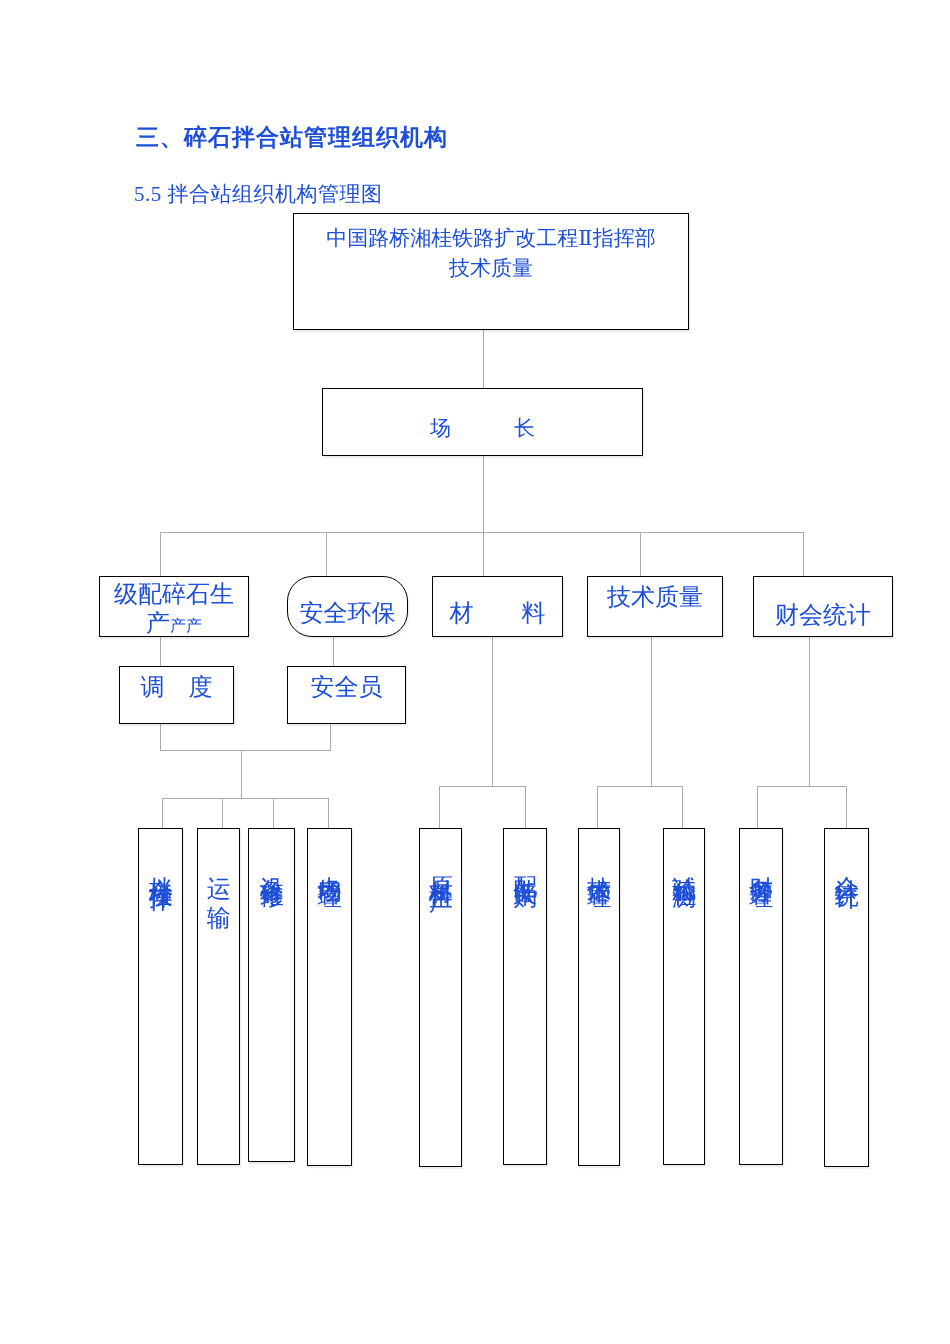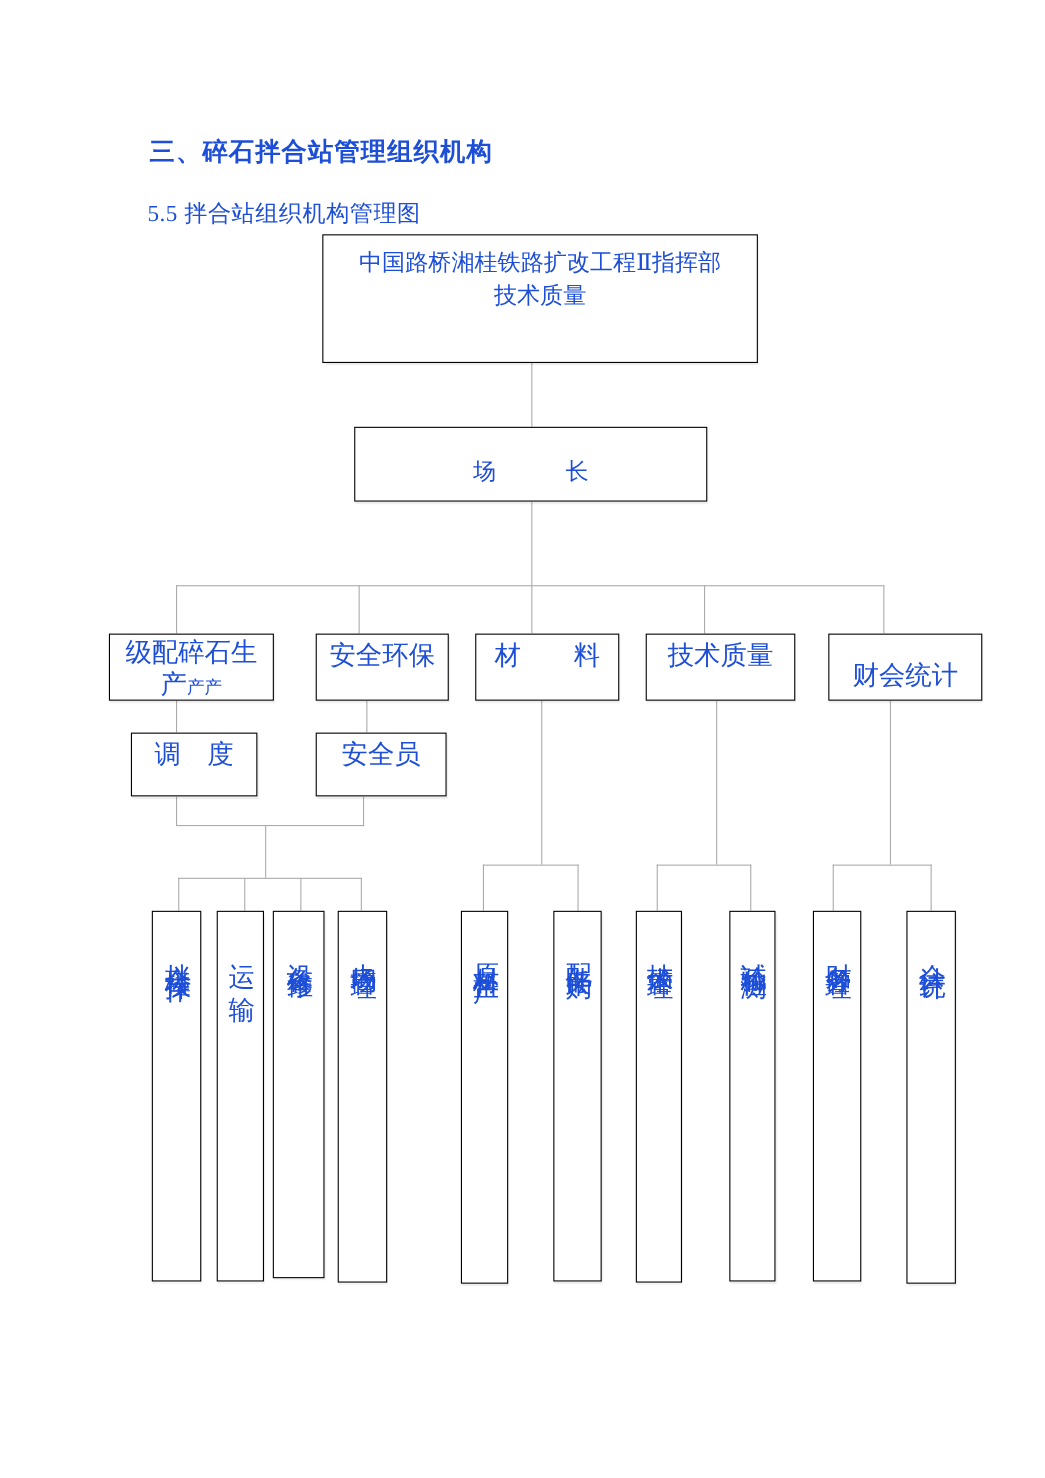--- a/index.html
+++ b/index.html
@@ -80,24 +80,24 @@
     </div>
 
     <div class="box f21" style="left:322px;top:373px;width:321px;height:68px;padding-top:11px;justify-content:center;">
       <span>场　　　长</span>
     </div>
 
     <div class="box f24" style="left:99px;top:561px;width:150px;height:61px;padding-top:3px;line-height:29px;text-align:right;">
       <span>级配碎石生</span>
       <span><span>产</span><span class="sub2">产产</span></span>
     </div>
-    <div class="box f24" style="left:287px;top:561px;width:121px;height:61px;padding-top:6px;">
+    <div class="box f24" style="left:287px;top:561px;width:121px;height:61px;padding-top:22px;border-radius:25px;">
       <span>安全环保</span>
     </div>
-    <div class="box f24" style="left:432px;top:561px;width:131px;height:61px;padding-top:6px;">
+    <div class="box f24" style="left:432px;top:561px;width:131px;height:61px;padding-top:22px;">
       <span>材　　料</span>
     </div>
     <div class="box f24" style="left:587px;top:561px;width:136px;height:61px;padding-top:6px;text-align:center;">
       <span>技术质量</span>
     </div>
     <div class="box f24" style="left:753px;top:561px;width:140px;height:61px;padding-top:24px;">
       <span>财会统计</span>
     </div>
 
     <div class="box f24" style="left:119px;top:651px;width:115px;height:58px;padding-top:6px;">

